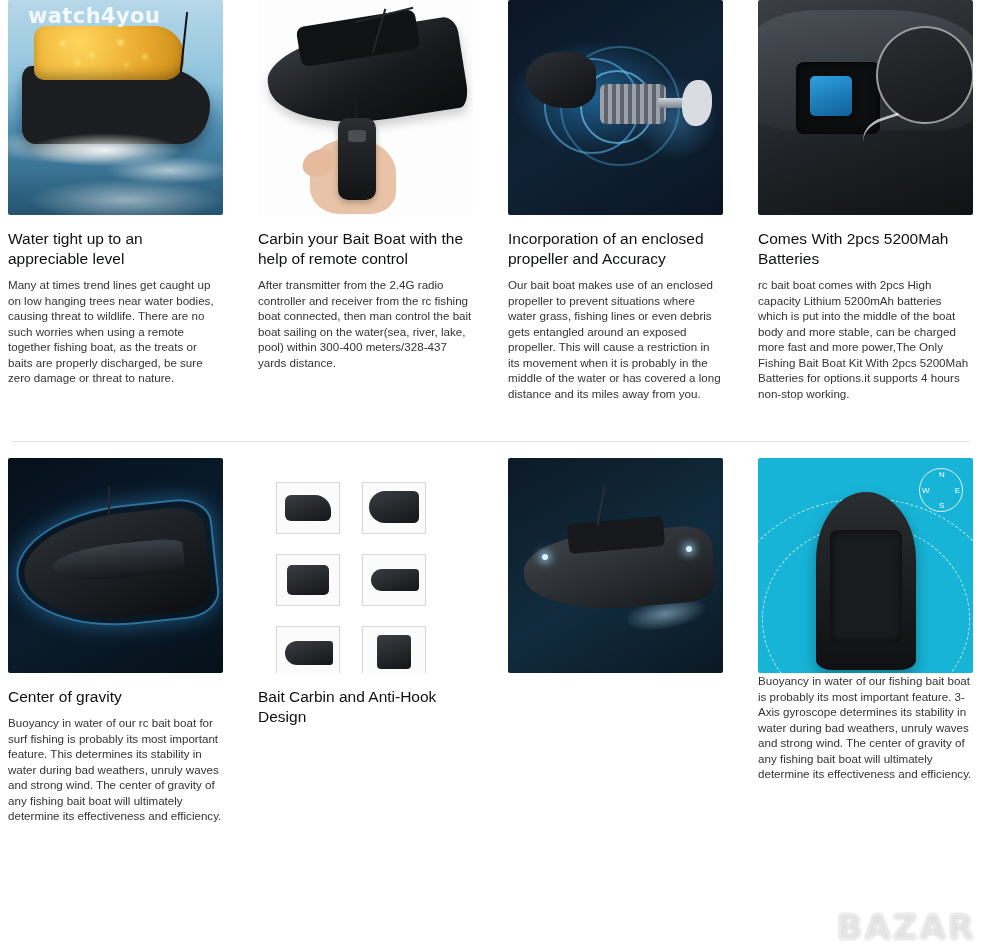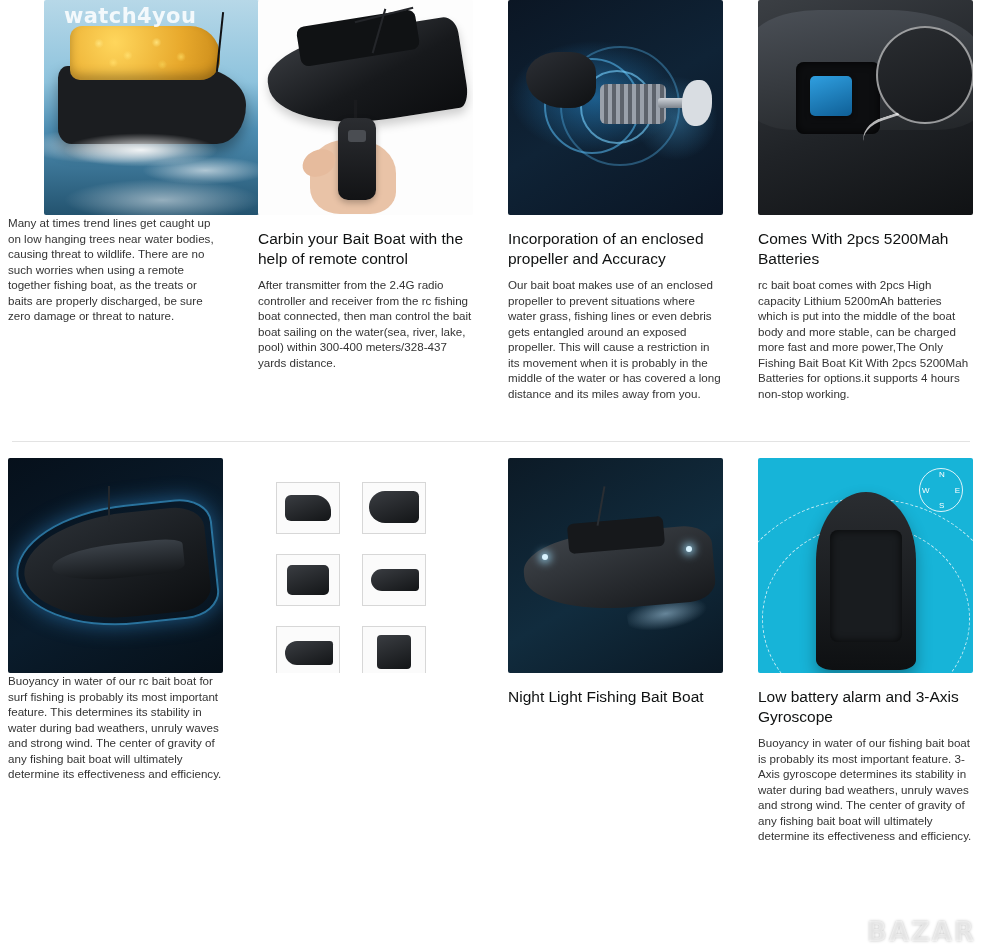--- a/index.html
+++ b/index.html
@@ -62,33 +62,32 @@
     font-size: 21px;
     font-weight: bold;
     color: rgba(255,255,255,0.85);
     letter-spacing: 0.4px;
     font-family: "DejaVu Sans", sans-serif;
     pointer-events: none;
   }
   .wm-bottomright {
     position: absolute;
     right: 6px; bottom: 4px;
-    font-size: 26px;
+    font-size: 34px;
     font-weight: bold;
     color: rgba(255,255,255,0.55);
     letter-spacing: 2px;
     font-family: "DejaVu Sans", sans-serif;
     text-shadow: 0 0 3px rgba(0,0,0,0.25);
     pointer-events: none;
   }
 
   
   .img1 {
     background: linear-gradient(#b7d8e8 0%, #8ec3dd 38%, #4e8fb4 60%, #23536f 100%);
-    margin-left: 36px;
   }
   .img1 .waves {
     position: absolute; left: 0; bottom: 0; width: 100%; height: 46%;
     background:
       radial-gradient(ellipse 120px 26px at 30% 30%, rgba(255,255,255,0.75), rgba(255,255,255,0) 70%),
       radial-gradient(ellipse 90px 20px at 75% 55%, rgba(255,255,255,0.6), rgba(255,255,255,0) 70%),
       radial-gradient(ellipse 140px 30px at 55% 85%, rgba(255,255,255,0.5), rgba(255,255,255,0) 70%);
   }
   .img1 .hull {
     position: absolute; left: 14px; top: 66px; width: 188px; height: 78px;
@@ -337,20 +336,21 @@
 
     <div class="cell">
       <div class="media img1">
         <div class="waves"></div>
         <div class="hull"></div>
         <div class="hopper"></div>
         <div class="antenna"></div>
         <div class="spray"></div>
         <div class="wm-topleft">watch4you</div>
       </div>
+      <div class="cell-title">Water tight up to an appreciable level</div>
       <div class="cell-body">
         <p>Many at times trend lines get caught up on low hanging trees near water bodies, causing threat to wildlife. There are no such worries when using a remote together fishing boat, as the treats or baits are properly discharged, be sure zero damage or threat to nature.</p>
       </div>
     </div>
 
     <div class="cell">
       <div class="media img2">
         <div class="boat"></div>
         <div class="deck"></div>
         <div class="mast"></div>
@@ -404,20 +404,21 @@
 
   <div class="grid row-2">
 
     <div class="cell">
       <div class="media img5">
         <div class="outline"></div>
         <div class="hull5"></div>
         <div class="keel"></div>
         <div class="ant5"></div>
       </div>
+      <div class="cell-title">Center of gravity</div>
       <div class="cell-body">
         <p>Buoyancy in water of our rc bait boat for surf fishing is probably its most important feature. This determines its stability in water during bad weathers, unruly waves and strong wind. The center of gravity of any fishing bait boat will ultimately determine its effectiveness and efficiency.</p>
       </div>
     </div>
 
     <div class="cell">
       <div class="media img6">
         <div class="g" style="left:18px;  top:24px;">
             <div class="part" style="left:8px;top:12px;width:46px;height:26px;border-radius:6px 16px 6px 6px;"></div>
           </div>
@@ -430,48 +431,47 @@
         <div class="g" style="left:104px; top:96px;">
             <div class="part" style="left:8px;top:14px;width:48px;height:22px;border-radius:12px 4px 4px 12px;"></div>
           </div>
         <div class="g" style="left:18px;  top:168px;">
             <div class="part" style="left:8px;top:14px;width:48px;height:24px;border-radius:22px 6px 6px 22px;"></div>
           </div>
         <div class="g" style="left:104px; top:168px;">
             <div class="part" style="left:14px;top:8px;width:34px;height:34px;border-radius:4px;"></div>
           </div>
       </div>
+      <div class="cell-title">Bait Carbin and Anti-Hook Design</div>
     </div>
 
     <div class="cell">
       <div class="media img7">
         <div class="wake7"></div>
         <div class="hull7"></div>
         <div class="deck7"></div>
         <div class="ant7"></div>
         <div class="led l1"></div>
         <div class="led l2"></div>
       </div>
-      <div class="cell-title">Night Light Fishing Bait Boat</div>
     </div>
 
     <div class="cell">
       <div class="media img8">
         <div class="arc a1"></div>
         <div class="arc a2"></div>
         <div class="boat8"></div>
         <div class="inner8"></div>
         <div class="compass">
           <span class="cN">N</span>
           <span class="cS">S</span>
           <span class="cE">E</span>
           <span class="cW">W</span>
         </div>
       </div>
-      <div class="cell-title">Low battery alarm and 3-Axis Gyroscope</div>
       <div class="cell-body">
         <p>Buoyancy in water of our fishing bait boat is probably its most important feature. 3-Axis gyroscope determines its stability in water during bad weathers, unruly waves and strong wind. The center of gravity of any fishing bait boat will ultimately determine its effectiveness and efficiency.</p>
       </div>
     </div>
   </div>
 
   <div class="wm-bottomright">BAZAR</div>
 </div>
 
 </body></html>

